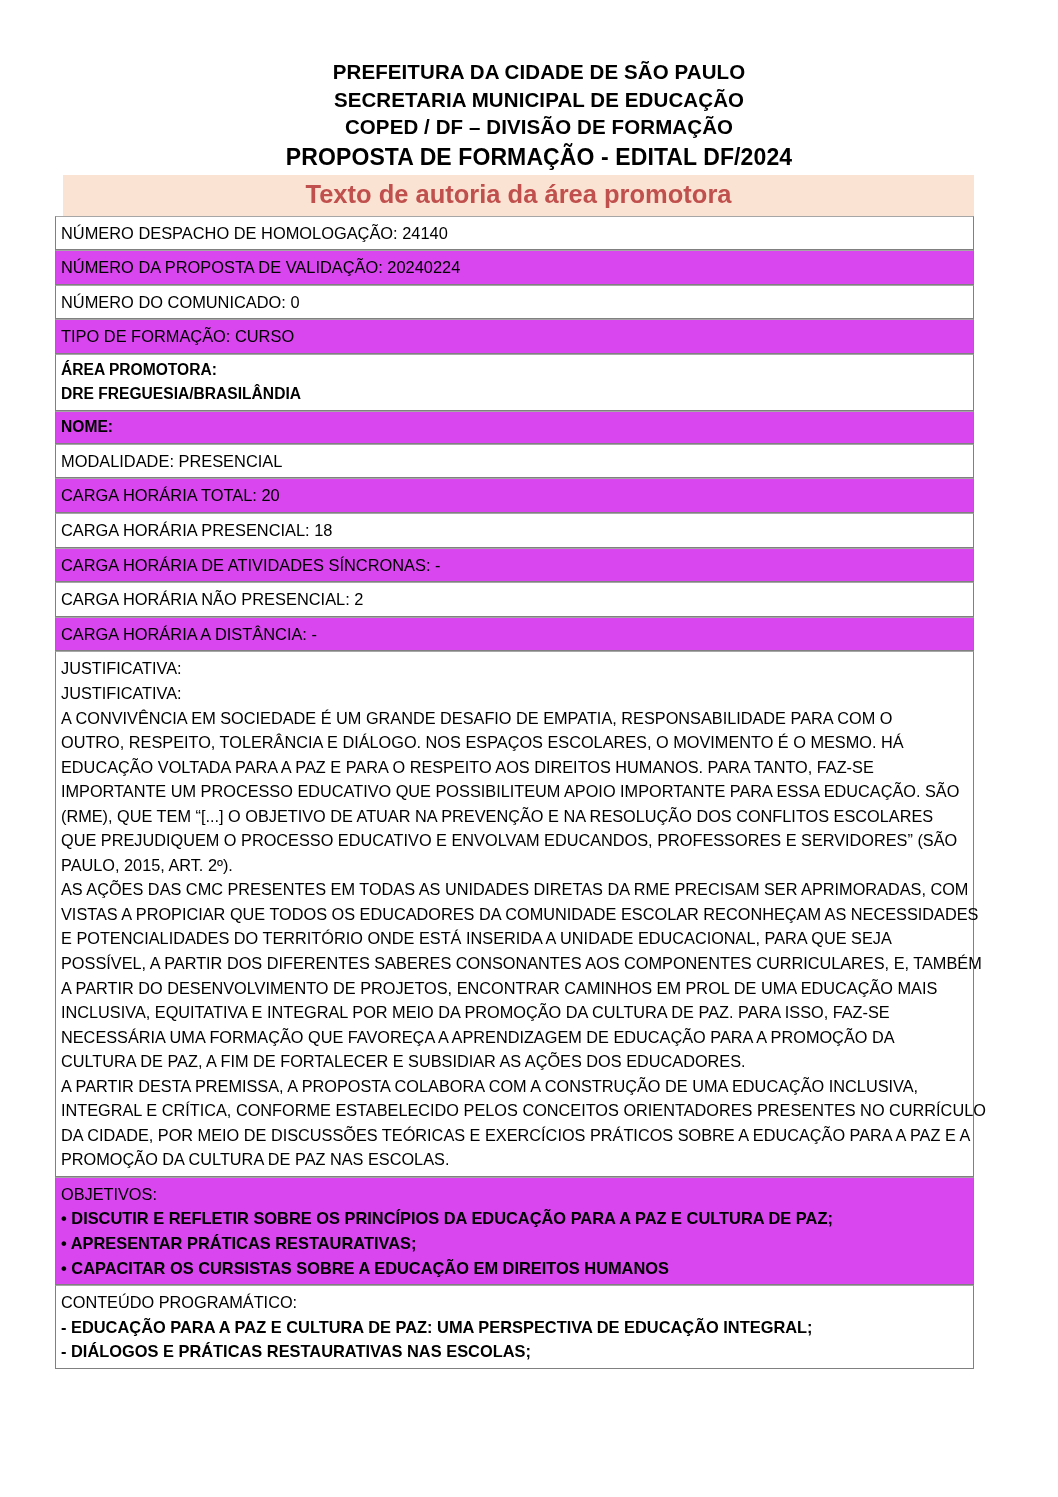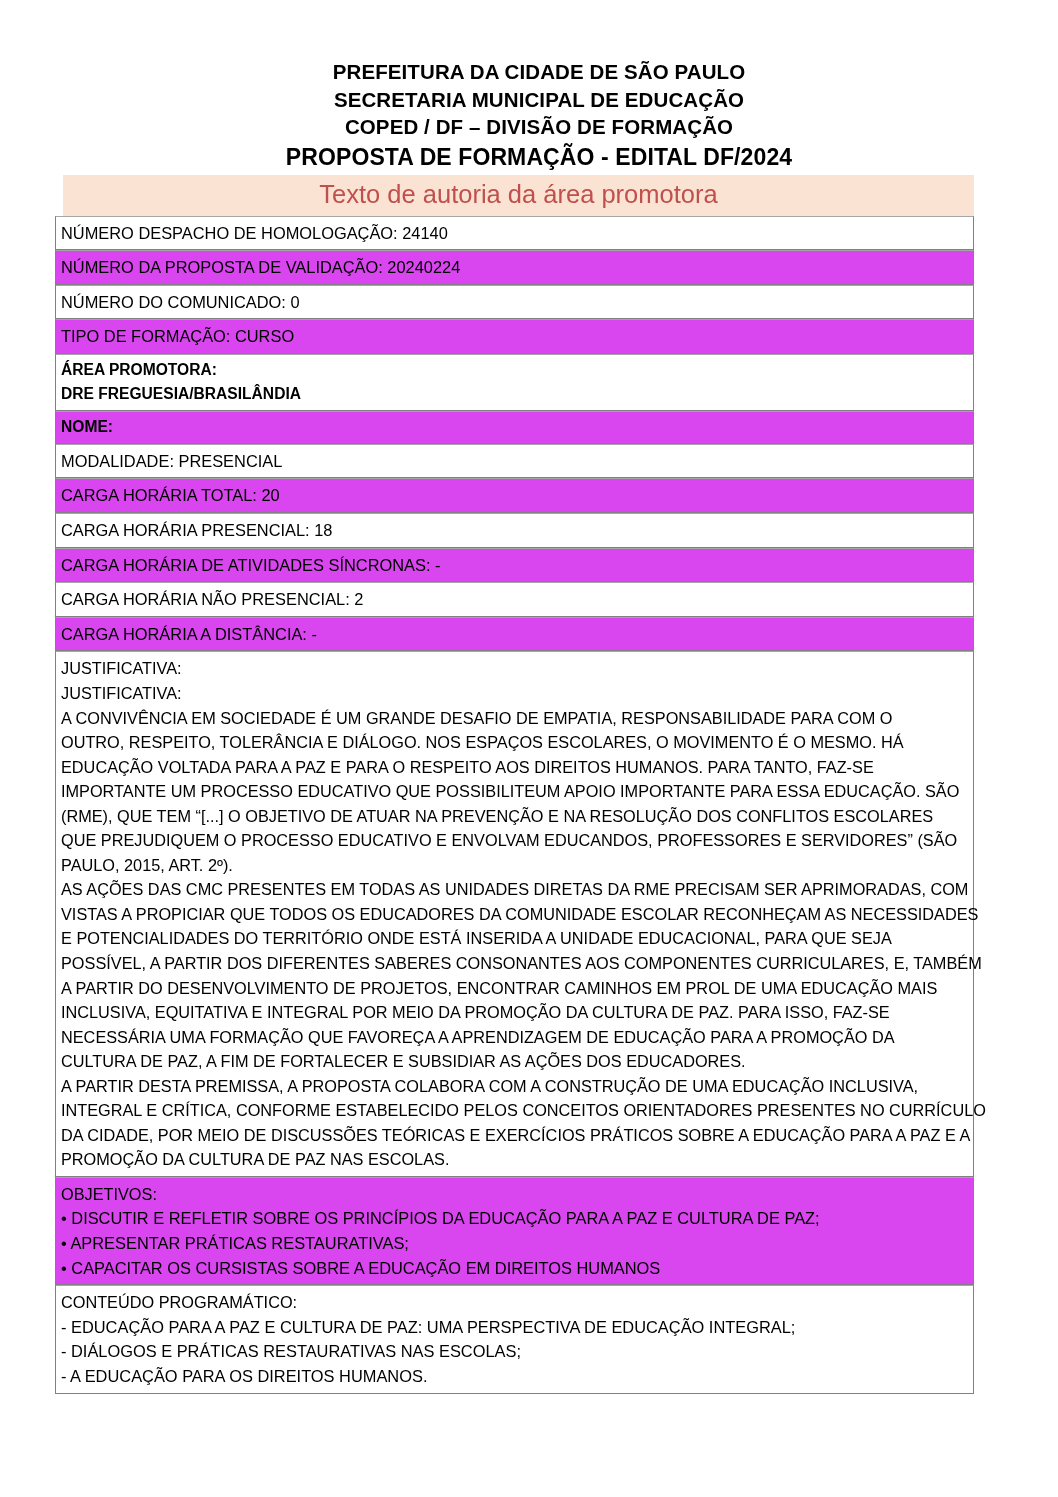--- a/index.html
+++ b/index.html
@@ -45,21 +45,21 @@
   }
 
   
   .author-banner {
     margin: 2px 0 0 0;
     width: 911px;
     margin-left: 63px;
     background: #fbe3d3;
     text-align: center;
     color: #c0504d;
-    font-weight: normal;
+    font-weight: bold;
     font-size: 25.5px;
     line-height: 37px;
     padding: 1px 0 3px 0;
     box-sizing: border-box;
   }
 
   
   .doc-table {
     margin-left: 55px;
     width: 919px;
@@ -96,20 +96,21 @@
     font-size: 16.3px;
     line-height: 24.55px;
   }
   .row.body {
     padding-top: 4px;
     padding-bottom: 4px;
   }
   .bullet-line {
     display: block;
     white-space: nowrap;
+    font-weight: bold;
   }
 </style>
 </head>
 <body>
 
 <div class="page">
 
   <div class="title-block">
     <div class="title-line">PREFEITURA DA CIDADE DE SÃO PAULO</div>
     <div class="title-line">SECRETARIA MUNICIPAL DE EDUCAÇÃO</div>
@@ -198,17 +199,16 @@
       <span class="ln">OBJETIVOS:</span>
       <span class="bullet-line">• DISCUTIR E REFLETIR SOBRE OS PRINCÍPIOS DA EDUCAÇÃO PARA A PAZ E CULTURA DE PAZ;</span>
       <span class="bullet-line">• APRESENTAR PRÁTICAS RESTAURATIVAS;</span>
       <span class="bullet-line">• CAPACITAR OS CURSISTAS SOBRE A EDUCAÇÃO EM DIREITOS HUMANOS</span>
     </div>
 
     <div class="row body">
       <span class="ln">CONTEÚDO PROGRAMÁTICO:</span>
       <span class="bullet-line">- EDUCAÇÃO PARA A PAZ E CULTURA DE PAZ: UMA PERSPECTIVA DE EDUCAÇÃO INTEGRAL;</span>
       <span class="bullet-line">- DIÁLOGOS E PRÁTICAS RESTAURATIVAS NAS ESCOLAS;</span>
-      <span class="bullet-line">- A EDUCAÇÃO PARA OS DIREITOS HUMANOS.</span>
     </div>
 
   </div>
 </div>
 
 </body></html>

